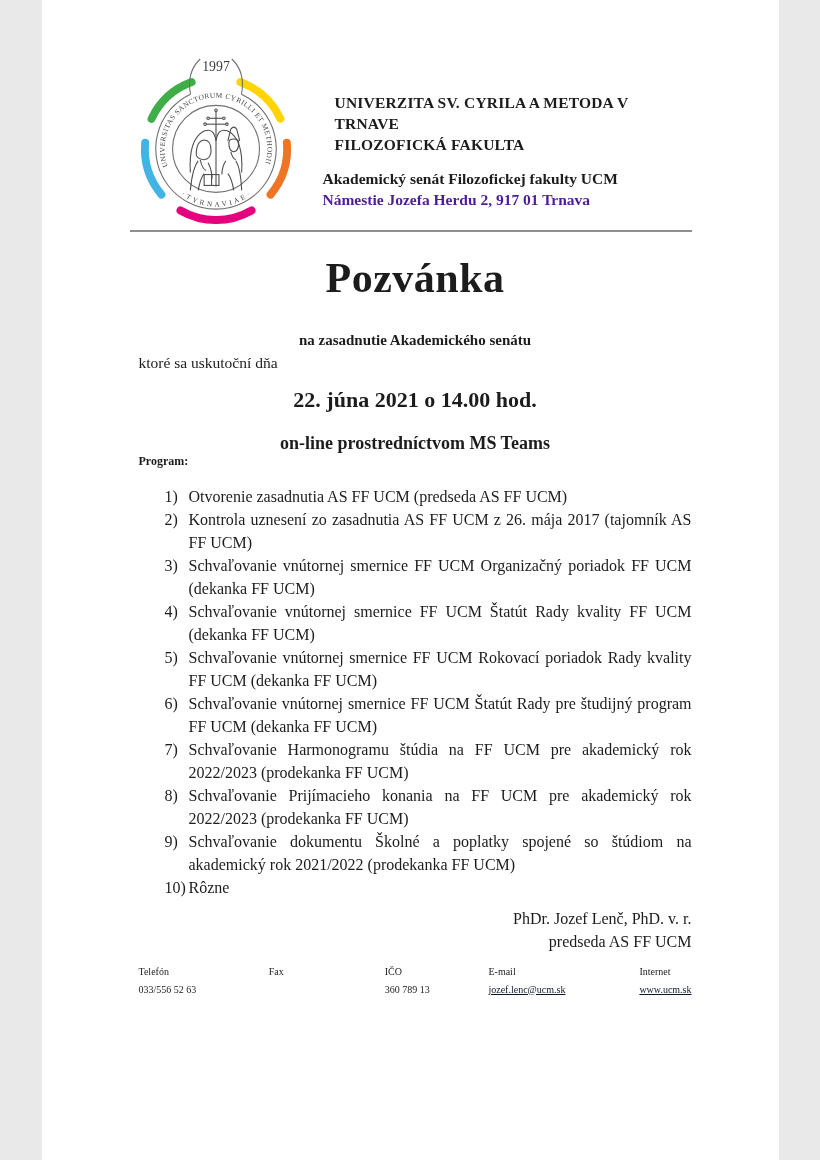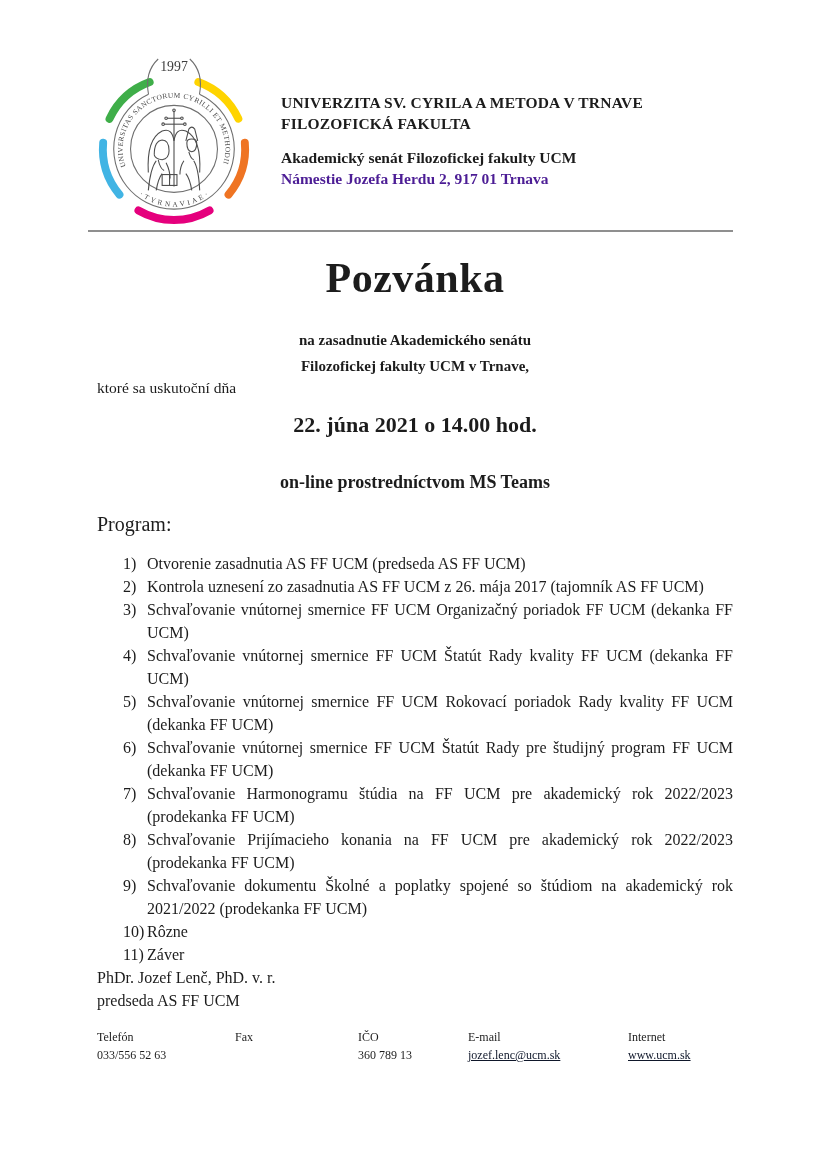--- a/index.html
+++ b/index.html
@@ -1,41 +1,41 @@
 <!DOCTYPE html>
 <html><head>
 <meta charset="utf-8">
 <style>
   * { margin:0; padding:0; box-sizing:border-box; }
   html,body { background:#e9e9e9; }
   .page {
-    width:820px; height:1160px; background:#ffffff; margin:0 auto;
+    width:737px; height:1160px; background:#ffffff; margin:0 auto;
     padding:48px 87px 12px 97px;
     font-family:"Liberation Serif","DejaVu Serif",serif;
     color:#1c1c1c; position:relative; overflow:hidden;
   }
   .header { display:flex; align-items:flex-start; }
   .seal { width:162px; height:182px; flex:none; margin-left:-4px; }
   .header-text { margin:44px 0 0 26px; }
-  .uni-line { font-size:15.5px; font-weight:bold; line-height:21px; letter-spacing:0.2px; }
+  .uni-line { font-size:15.5px; font-weight:bold; line-height:21px; letter-spacing:0.2px;margin-left:12px; }
   .senate-line { font-size:15.5px; font-weight:bold; line-height:21px; margin-top:13px; }
   .address-line { font-size:15.5px; font-weight:bold; line-height:21px; color:#4c1d95; }
   .rule { border-top:2px solid #8f8f8f; margin-left:-9px; margin-top:0; }
   .title { font-size:42px; font-weight:bold; text-align:center; margin-top:22px; letter-spacing:0.5px; line-height:48px; }
   .subtitle { text-align:center; font-size:15px; font-weight:bold; line-height:25.5px; margin-top:26px; }
   .occasion { text-align:left; font-size:15.5px; }
   .datetime { text-align:center; font-size:22px; font-weight:bold; margin-top:15px; }
-  .platform { text-align:center; font-size:18px; font-weight:bold; margin-top:34px; }
-  .program-label { font-size:20px; font-weight:normal; margin-top:20px; }
+  .platform { text-align:center; font-size:18px; font-weight:bold; margin-top:20px; }
+  .program-label { font-size:12px; font-weight:bold; }
   .program-list { list-style:none; margin-top:16px; font-size:16px; line-height:23px; }
   .prog-item { display:flex; padding-left:26px; }
   .prog-item .num { width:24px; flex:none; }
   .prog-item .txt { flex:1; text-align:justify; }
-  .signature { font-size:16px; line-height:23px; margin-top:0; }
-  .footer { display:flex; margin-top:16px; font-size:12px; line-height:18px; }
+  .signature { text-align:right; font-size:16px; line-height:23px; margin-top:8px; }
+  .footer { display:flex; margin-top:10px; font-size:10px; line-height:18px; }
   .fcol { display:block; }
   .fcol:nth-child(1){ width:138px; }
   .fcol:nth-child(2){ width:123px; }
   .fcol:nth-child(3){ width:110px; }
   .fcol:nth-child(4){ width:160px; }
   .fcol:nth-child(5){ flex:1; }
   .flabel, .fval { display:block; }
   .flink { display:block; color:#0f172a; text-decoration:underline; }
   .seal text { font-family:"Liberation Serif","DejaVu Serif",serif; }
 </style>
@@ -106,21 +106,20 @@
       <div class="address-line">Námestie Jozefa Herdu 2, 917 01 Trnava</div>
     </div>
   </div>
 
   <div class="rule"></div>
 
   <div class="title">Pozvánka</div>
 
   <div class="subtitle">
     <div>na zasadnutie Akademického senátu</div>
-    <div>Filozofickej fakulty UCM v Trnave,</div>
   </div>
 
   <div class="occasion">ktoré sa uskutoční dňa</div>
   <div class="datetime">22. júna 2021 o 14.00 hod.</div>
   <div class="platform">on-line prostredníctvom MS Teams</div>
 
   <div class="program-label">Program:</div>
   <ol class="program-list" id="program-list">
       <li class="prog-item">
         <span class="num">1)</span>
@@ -155,24 +154,20 @@
         <span class="txt">Schvaľovanie Prijímacieho konania na FF UCM pre akademický rok 2022/2023 (prodekanka FF UCM)</span>
       </li>
       <li class="prog-item">
         <span class="num">9)</span>
         <span class="txt">Schvaľovanie dokumentu Školné a poplatky spojené so štúdiom na akademický rok 2021/2022 (prodekanka FF UCM)</span>
       </li>
       <li class="prog-item">
         <span class="num">10)</span>
         <span class="txt">Rôzne</span>
       </li>
-      <li class="prog-item">
-        <span class="num">11)</span>
-        <span class="txt">Záver</span>
-      </li>
     </ol>
 
   <div class="signature">
     <div>PhDr. Jozef Lenč, PhD. v. r.</div>
     <div>predseda AS FF UCM</div>
   </div>
 
   <div class="footer" id="footer-cols">
       <div class="fcol">
         <span class="flabel">Telefón</span>

